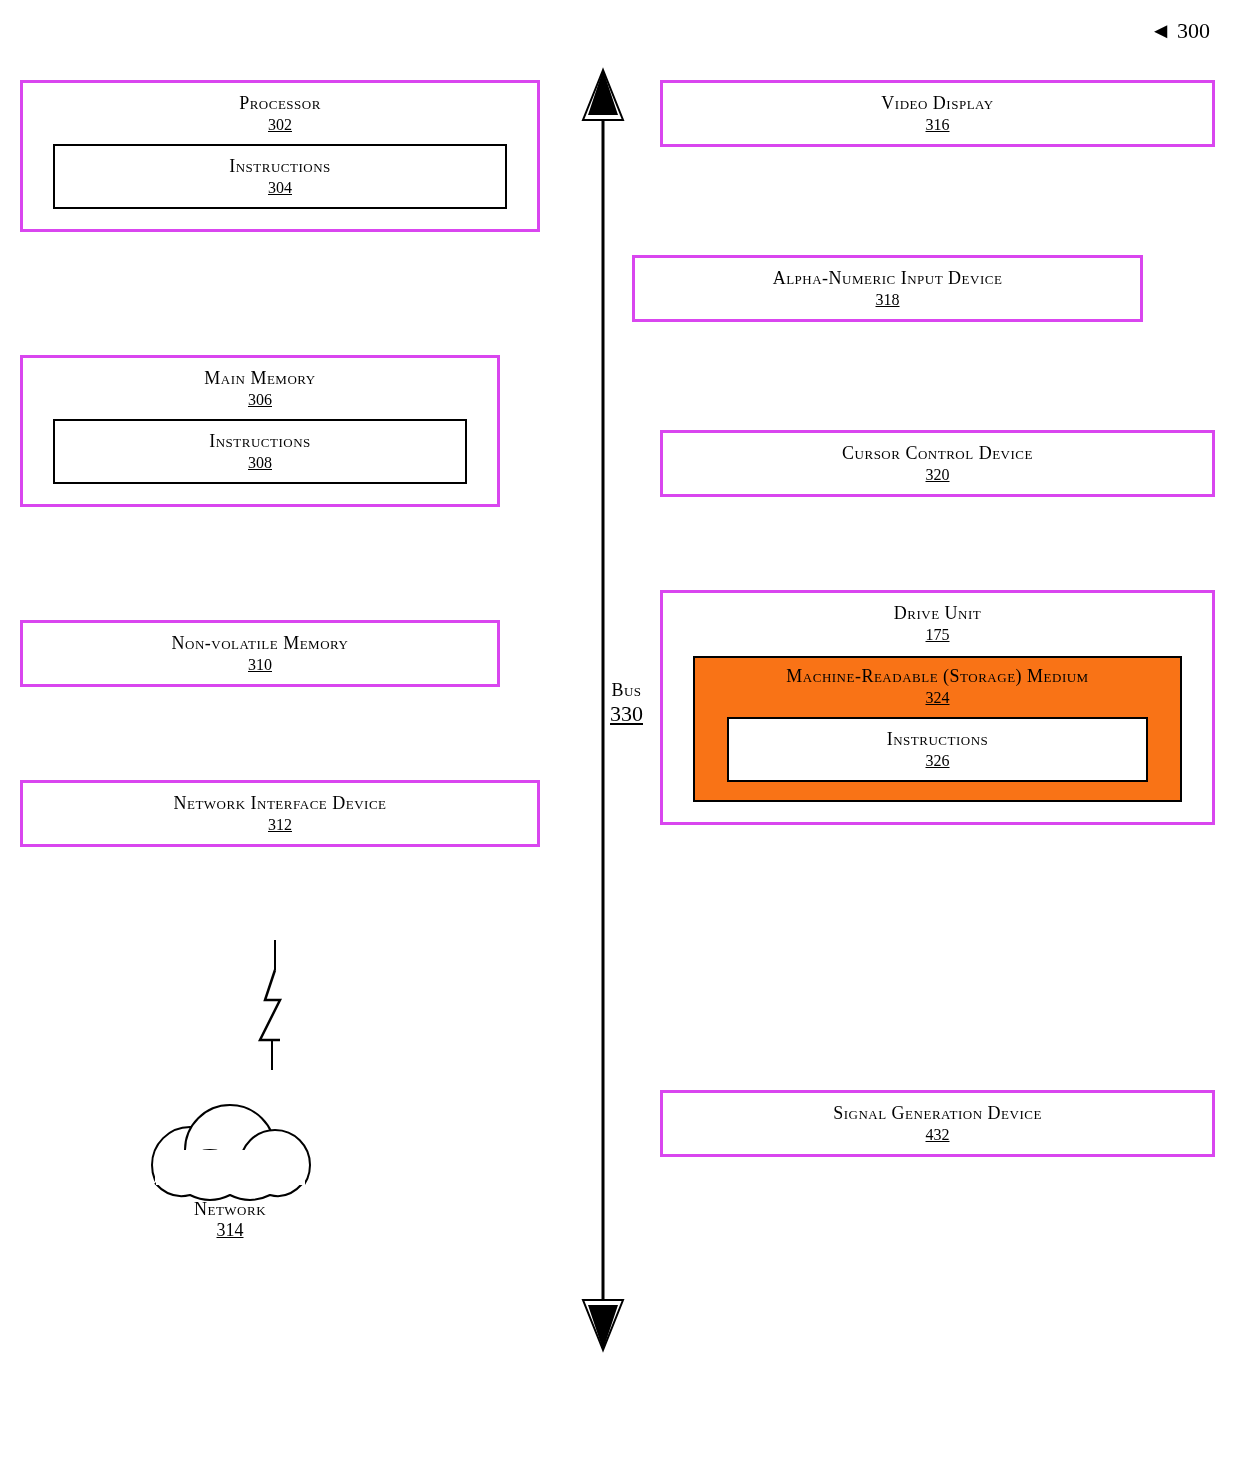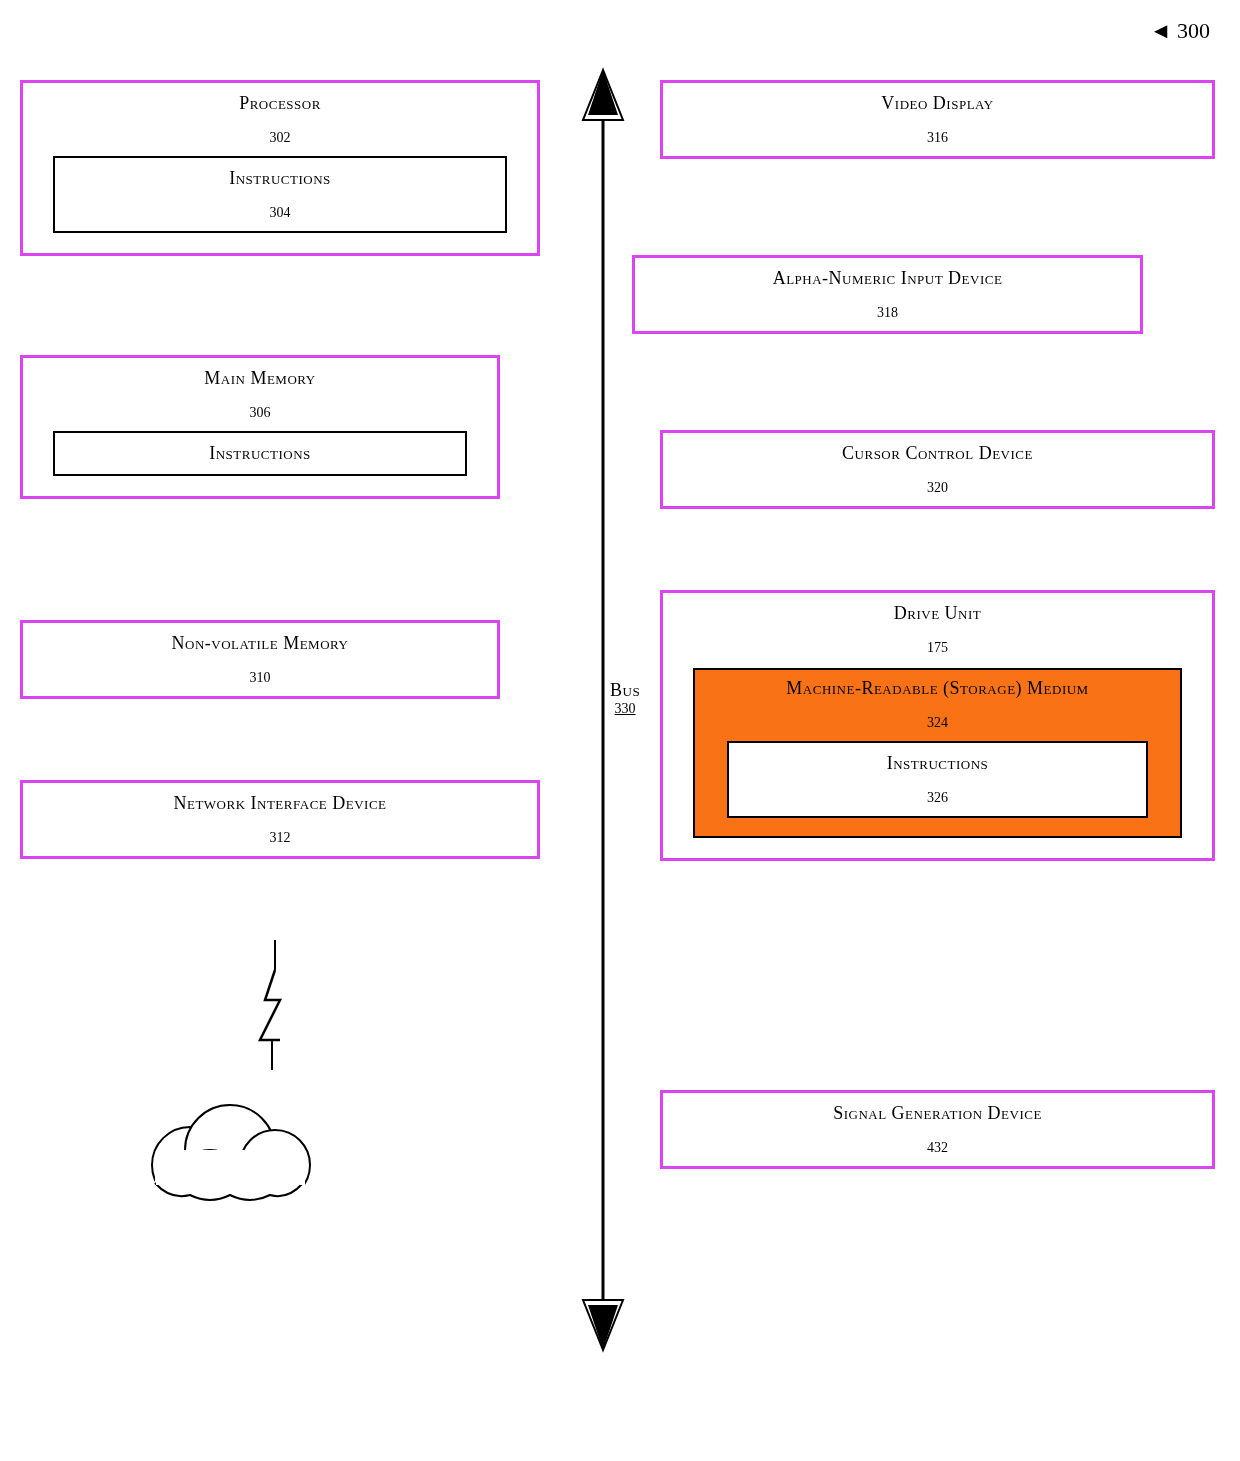--- a/index.html
+++ b/index.html
@@ -28,23 +28,24 @@
       background: #fff;
     }
 
     .box-title {
       font-size: 18px;
       font-variant: small-caps;
       letter-spacing: 0.5px;
     }
 
     .box-number {
-      font-size: 14px;
+      font-size: 16px;
+      text-decoration: underline;
       display: block;
-      margin-top: 16px;
+      margin-top: 2px;
     }
 
     .inner-box {
       border: 2px solid #000;
       padding: 10px 15px;
       text-align: center;
       margin: 10px 15px 10px 15px;
       background: #fff;
     }
   </style>
@@ -64,40 +65,41 @@
 
     <polygon points="35,15 15,65 55,65" fill="#fff" stroke="#000" stroke-width="2"></polygon>
     <polygon points="35,15 20,60 50,60" fill="#000"></polygon>
 
     <polygon points="35,1295 15,1245 55,1245" fill="#fff" stroke="#000" stroke-width="2"></polygon>
     <polygon points="35,1295 20,1250 50,1250" fill="#000"></polygon>
   </svg>
 
   <div style="position:absolute; left:610px; top:680px; text-align:center; font-family:'Times New Roman',serif;">
     <div class="box-title" style="font-size:18px; font-variant:small-caps;">Bus</div>
-    <div style="font-size:14px; text-decoration:underline;">330</div>
+    <div style="font-size:22px; text-decoration:underline;">330</div>
   </div>
 
   <div style="position:absolute; left:20px; top:80px; width:520px;">
     <div class="box">
       <div class="box-title">Processor</div>
       <span class="box-number">302</span>
       <div class="inner-box">
         <div class="box-title">Instructions</div>
         <span class="box-number">304</span>
       </div>
     </div>
   </div>
 
   <div style="position:absolute; left:20px; top:355px; width:480px;">
     <div class="box">
       <div class="box-title">Main Memory</div>
       <span class="box-number">306</span>
       <div class="inner-box">
         <div class="box-title">Instructions</div>
+        <span class="box-number">308</span>
       </div>
     </div>
   </div>
 
   <div style="position:absolute; left:20px; top:620px; width:480px;">
     <div class="box">
       <div class="box-title">Non-volatile Memory</div>
       <span class="box-number">310</span>
     </div>
   </div>
@@ -126,20 +128,24 @@
       <circle cx="155" cy="90" r="35" fill="#fff" stroke="#000" stroke-width="2"></circle>
       <circle cx="90" cy="105" r="30" fill="#fff" stroke="#000" stroke-width="2"></circle>
       <circle cx="135" cy="108" r="28" fill="#fff" stroke="#000" stroke-width="2"></circle>
 
       <rect x="35" y="100" width="150" height="40" fill="#fff"></rect>
 
       <path d="M35,108 Q50,125 70,120 Q90,130 110,120 Q130,130 150,120 Q168,125 183,108" fill="#fff" stroke="#000" stroke-width="2"></path>
 
       <rect x="36" y="75" width="148" height="35" fill="#fff"></rect>
     </svg>
+    <div style="margin-top:-20px;">
+      <div class="box-title" style="font-size:18px; font-variant:small-caps;">Network</div>
+      <div style="font-size:18px; text-decoration:underline;">314</div>
+    </div>
   </div>
 
   <div style="position:absolute; left:660px; top:80px; width:555px;">
     <div class="box">
       <div class="box-title">Video Display</div>
       <span class="box-number">316</span>
     </div>
   </div>
 
   <div style="position:absolute; left:632px; top:255px; width:511px;">

